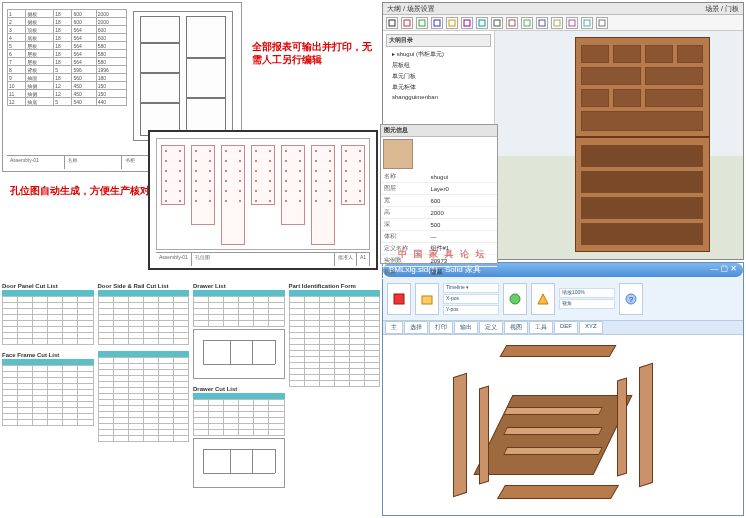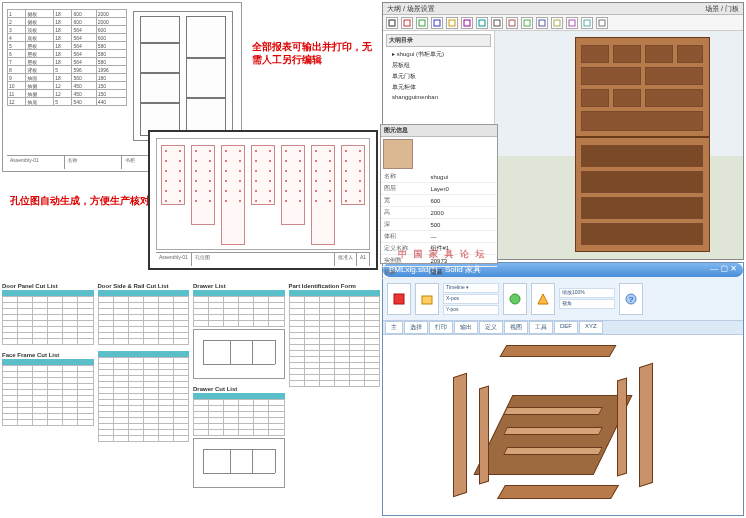--- a/index.html
+++ b/index.html
@@ -10,21 +10,21 @@
   .sheet1 .tbl { position: absolute; left: 4px; top: 6px; width: 120px; height: 140px; }
   .sheet1 .tbl table { width: 100%; border-collapse: collapse; font-size: 5px; }
   .sheet1 .tbl td { border: 0.5px solid #aaa; padding: 0 1px; height: 8px; color: #555; }
   .sheet1 .elev { position: absolute; right: 8px; top: 8px; width: 100px; height: 130px; border: 0.5px solid #888; background: #fdfdfd; }
   .sheet1 .elev .rect { position: absolute; border: 0.5px solid #777; }
   .sheet1 .titleblock { position: absolute; bottom: 2px; left: 4px; right: 4px; height: 14px; border-top: 0.5px solid #999; display: flex; }
   .sheet1 .titleblock div { border-right: 0.5px solid #999; font-size: 5px; color: #666; padding: 1px 3px; flex:1; }
 
   
   .anno1 { position: absolute; left: 252px; top: 40px; width: 120px; font-size: 10px; color: #d00; font-weight: bold; line-height: 1.3; }
-  .anno2 { position: absolute; left: 10px; top: 194px; font-size: 10px; color: #d00; font-weight: bold; }
+  .anno2 { position: absolute; left: 10px; top: 184px; font-size: 10px; color: #d00; font-weight: bold; }
 
   
   .sheet2 { position: absolute; left: 148px; top: 130px; width: 230px; height: 140px; border: 2px solid #333; background: #fff; z-index: 3; }
   .sheet2 .grid { position: absolute; inset: 6px 6px 18px 6px; border: 0.5px solid #aaa; }
   .sheet2 .panel { position: absolute; border: 0.5px solid #c88; background: rgba(255,200,180,0.12); }
   .sheet2 .panel .dot { position: absolute; width: 2px; height: 2px; border-radius: 50%; background: #c55; }
   .sheet2 .tblock { position: absolute; bottom: 2px; left: 6px; right: 6px; height: 14px; border-top: 0.5px solid #999; display:flex; }
   .sheet2 .tblock div { border-right: 0.5px solid #999; font-size: 5px; padding: 1px 3px; color:#666; }
 
   

